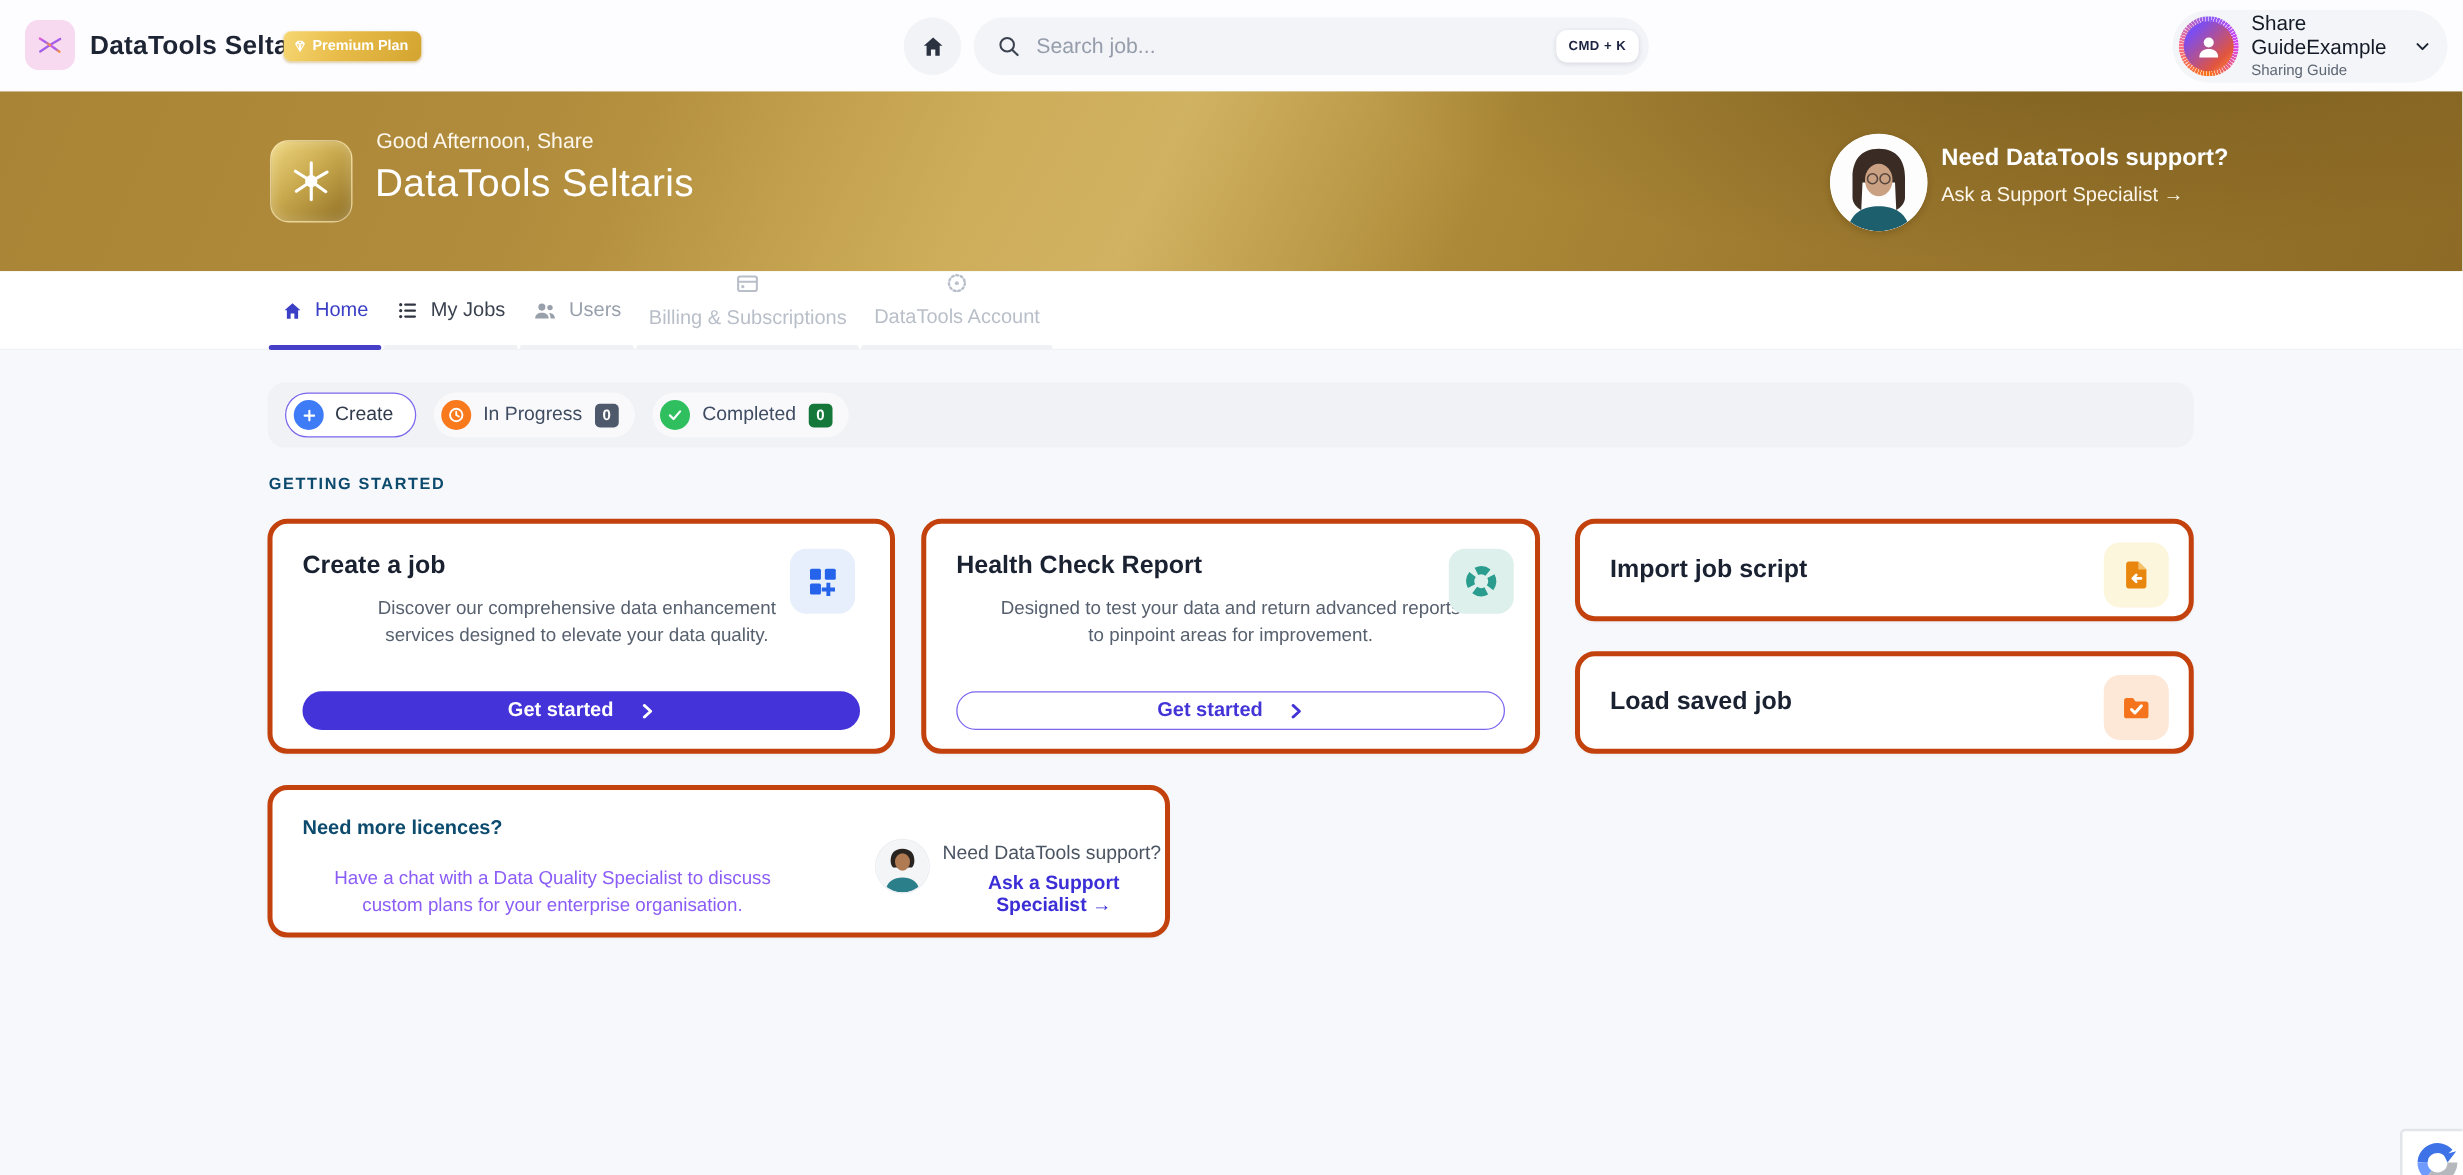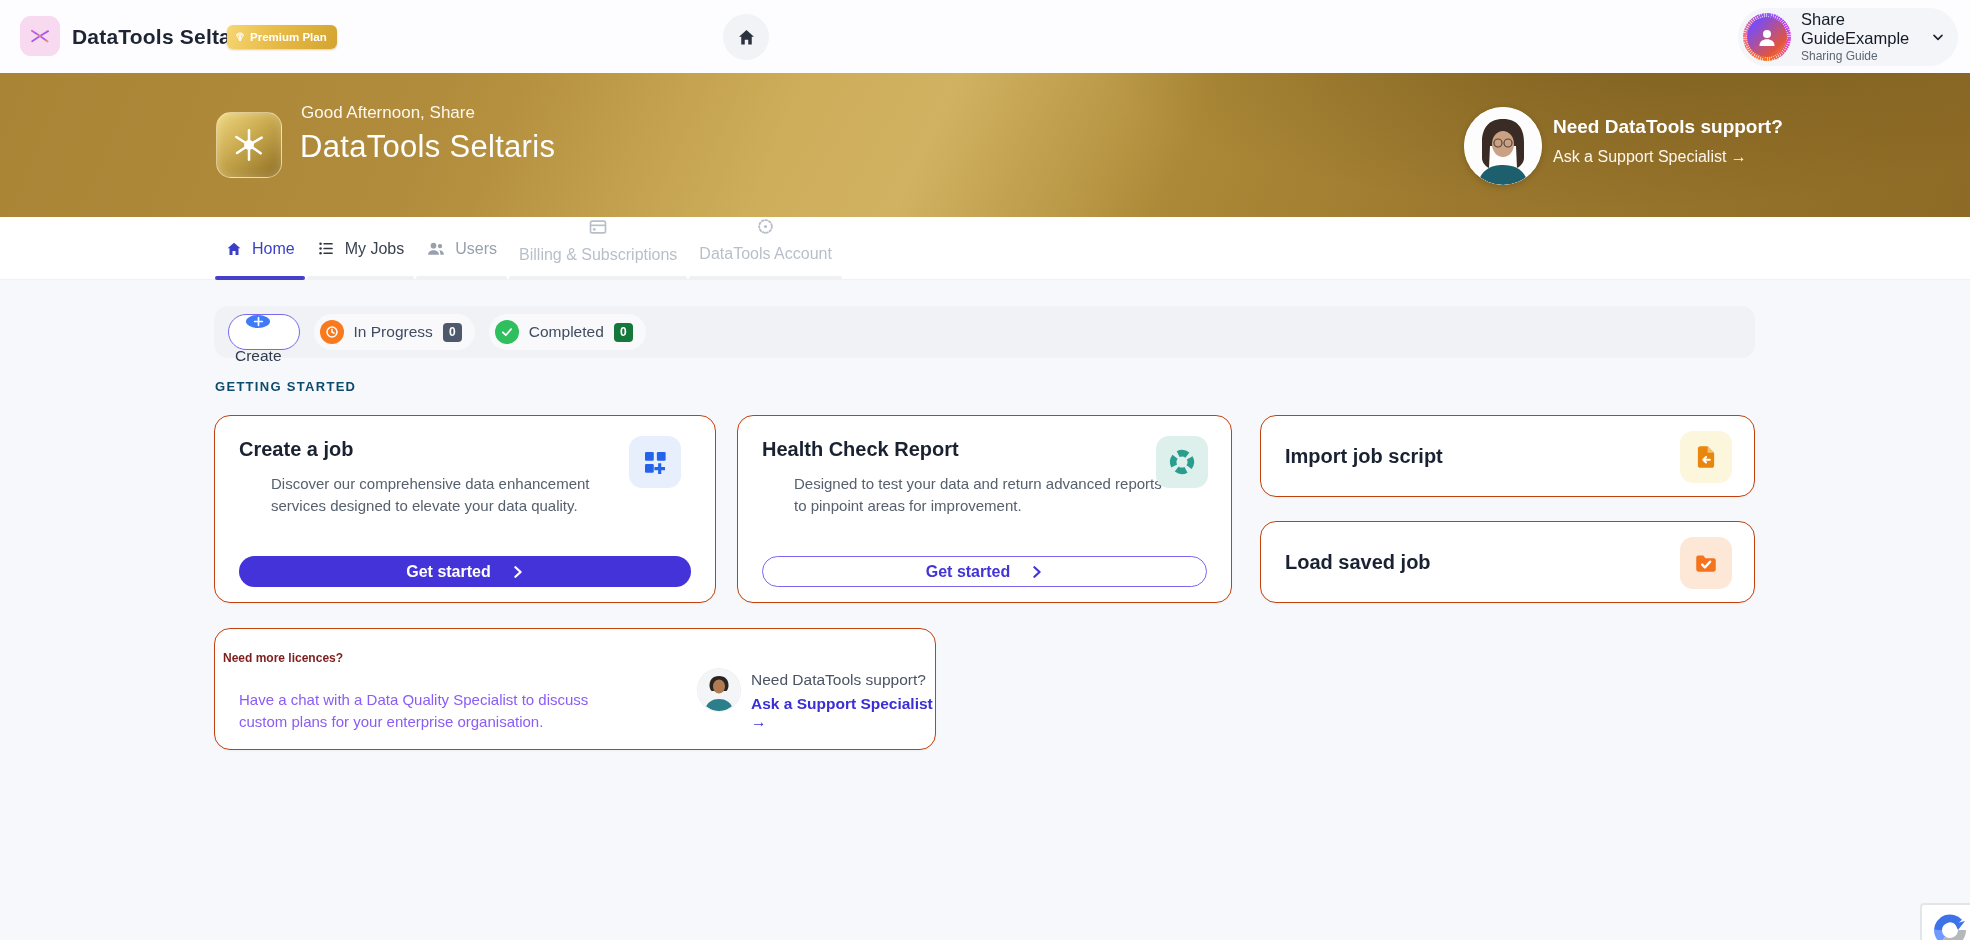--- a/index.html
+++ b/index.html
@@ -71,59 +71,59 @@
     border-radius:4px; background:#f0f1f5; }
   .tab.active { color:#3a3fc6; font-weight:500; }
   .tab.active::after { background:#4640c8; }
   .tab.t-dark { color:#3a4250; }
   .tab.t-mid { color:#98a0ac; }
   .tab.t-dis { color:#b9bfc9; cursor:default;flex-direction:column; }
   
   .status-bar { position:absolute; left:214px; top:306px; width:1541px; height:52px; border-radius:14px;
     background:#f1f2f5; display:flex; align-items:center; padding:0 14px; gap:14px; }
   .create-btn { height:36px; border-radius:18px; background:#fff; border:1.5px solid #7a66ef;
-    display:flex; align-items:center; gap:19px; padding:0 17px 0 6px; font-size:15.5px; color:#313b4b; cursor:pointer;flex-direction:column; }
+    display:flex; align-items:center; gap:9px; padding:0 17px 0 6px; font-size:15.5px; color:#313b4b; cursor:pointer; }
   .plus-circle { width:24px; height:24px; border-radius:50%; background:#3d7bf7;
     display:flex; align-items:center; justify-content:center; }
   .chip { height:36px; border-radius:18px; background:rgba(251,251,253,.75);
     display:flex; align-items:center; gap:10px; padding:0 13px 0 6px; font-size:15.5px; color:#3f4c61; cursor:pointer; }
   .chip-icon { width:24px; height:24px; border-radius:50%; display:flex; align-items:center; justify-content:center; }
   .ci-orange { background:#f9791d; }
   .ci-green  { background:#2fbf5e; }
   .count { min-width:19px; height:19px; border-radius:4px; display:flex; align-items:center; justify-content:center;
     font-size:12px; font-weight:700; color:#fff; }
   .count-gray  { background:#4e5a6b; }
   .count-green { background:#15773a; }
   
   .section-label { position:absolute; left:215px; top:379px; font-size:13px; font-weight:700;
     color:#0c4a6e; letter-spacing:1.3px; }
   
-  .card { position:absolute; background:#fff; border:1px solid #c2410c; border-radius:16px;
-    box-shadow:0 1px 2px rgba(16,24,40,.04); }
+  .card { position:absolute; background:#fff; border:4px solid #c2410c; border-radius:16px;
+    box-shadow:0 1px 2px rgba(16,24,40,.04);text-align:center; }
   .card-title { position:absolute; left:24px; top:22px; font-size:20px; font-weight:700; color:#1a2232; }
   .card-desc { position:absolute; left:24px; top:57px; width:375px; font-size:15px; line-height:22px; color:#57606e;margin-left:32px; }
   .icon-tile { position:absolute; width:52px; height:52px; border-radius:13px;
     display:flex; align-items:center; justify-content:center; }
   .tile-blue   { background:#e7effc; }
   .tile-teal   { background:#ddf0ec; }
   .tile-yellow { background:#fcf6dc; }
   .tile-orange { background:#fde7d7; }
   .cta { position:absolute; left:24px; right:24px; bottom:15px; height:31px; border-radius:16px;
     display:flex; align-items:center; justify-content:center; gap:21px;
     font-size:16px; font-weight:700; cursor:pointer; }
   .cta-solid   { background:#4533da; color:#fff; }
   .cta-outline { background:#fff; color:#4334d8; border:1.5px solid #7a66ef; }
   .card1 { left:214px; top:415px; width:502px; height:188px; }
   .card2 { left:737px; top:415px; width:495px; height:188px; }
   .card3 { left:1260px; top:415px; width:495px; height:82px; }
   .card4 { left:1260px; top:521px; width:495px; height:82px; }
   .card5 { left:214px; top:628px; width:722px; height:122px; }
   .row-title { position:absolute; left:24px; top:50%; transform:translateY(-50%);
     font-size:20px; font-weight:700; color:#1a2232; }
-  .c5-title { position:absolute; left:8px; top:22px; font-size:12px; font-weight:700; color:#7f1d1d; }
+  .c5-title { position:absolute; left:24px; top:22px; font-size:16px; font-weight:700; color:#0c4a6e; }
   .c5-desc { position:absolute; left:24px; top:60px; width:400px; font-size:15px; line-height:22px; color:#8b5cf6; }
   .c5-avatar { position:absolute; left:483px; top:40px; width:42px; height:42px; border-radius:50%;
     background:#fff; overflow:hidden; box-shadow:0 0 0 1px #eceef2; }
   .c5-sub { position:absolute; left:536px; top:42px; font-size:15.5px; color:#4a5462; }
   .c5-link { position:absolute; left:536px; top:66px; font-size:15.5px; font-weight:700; color:#3b2ed6; cursor:pointer; }
   
   .recaptcha { position:absolute; left:1920px; top:903px; width:70px; height:55px; background:#fff;
     border:2px solid #e2e5e9; border-radius:4px; }
   
   .ico { display:block; }
@@ -156,20 +156,28 @@
     <svg class="ico" width="12" height="12" viewBox="0 0 24 24">
       <path d="M5 8 L9 4 H15 L19 8 L12 20 Z M5 8 H19 M9 4 L10.5 8 L12 20 L13.5 8 L15 4" fill="none" stroke="#fff" stroke-width="1.8" stroke-linejoin="round"></path>
     </svg>
     <span>Premium Plan</span>
   </div>
   <div class="home-btn">
     <svg class="ico" width="21" height="21" viewBox="0 0 24 24">
       <path d="M3.5 11 L12 3.5 L20.5 11 H18 V20 H14 V14.5 H10 V20 H6 V11 Z" fill="#2b3240"></path>
     </svg>
   </div>
+  <div class="search">
+    <svg class="ico" width="20" height="20" viewBox="0 0 24 24">
+      <circle cx="10.5" cy="10.5" r="6.5" fill="none" stroke="#3c4350" stroke-width="2"></circle>
+      <line x1="15.5" y1="15.5" x2="20.5" y2="20.5" stroke="#3c4350" stroke-width="2" stroke-linecap="round"></line>
+    </svg>
+    <input type="text" placeholder="Search job..." style="">
+    <div class="kbd">CMD + K</div>
+  </div>
   <div class="user-chip">
     <div class="avatar-ring">
       <div class="avatar-core">
         <svg class="ico" width="24" height="24" viewBox="0 0 24 24">
           <circle cx="12" cy="9" r="4" fill="#fff"></circle>
           <path d="M4.5 20.5 c0-4.2 3.4-6.3 7.5-6.3 s7.5 2.1 7.5 6.3 v.5 H4.5z" fill="#fff"></path>
         </svg>
       </div>
     </div>
     <div class="user-meta">

